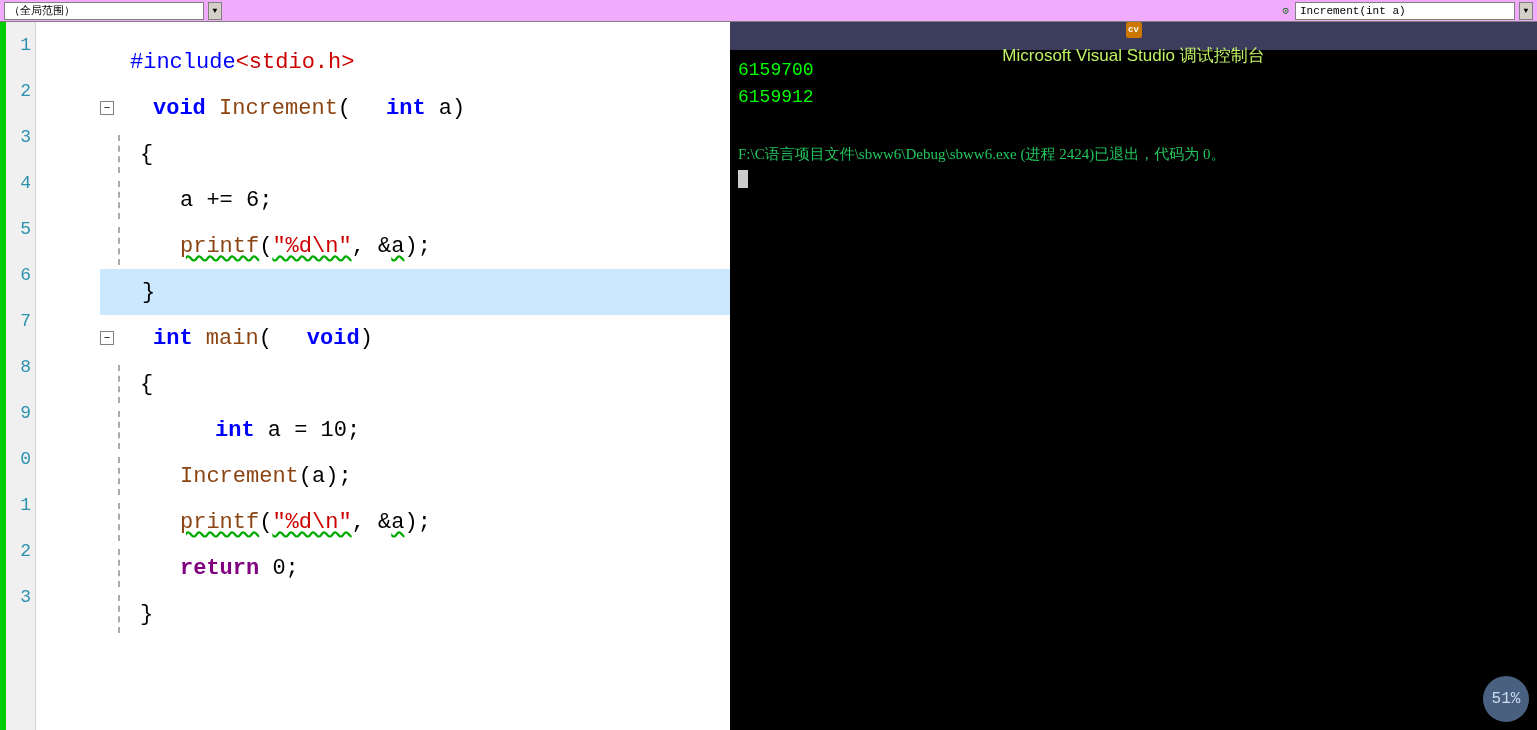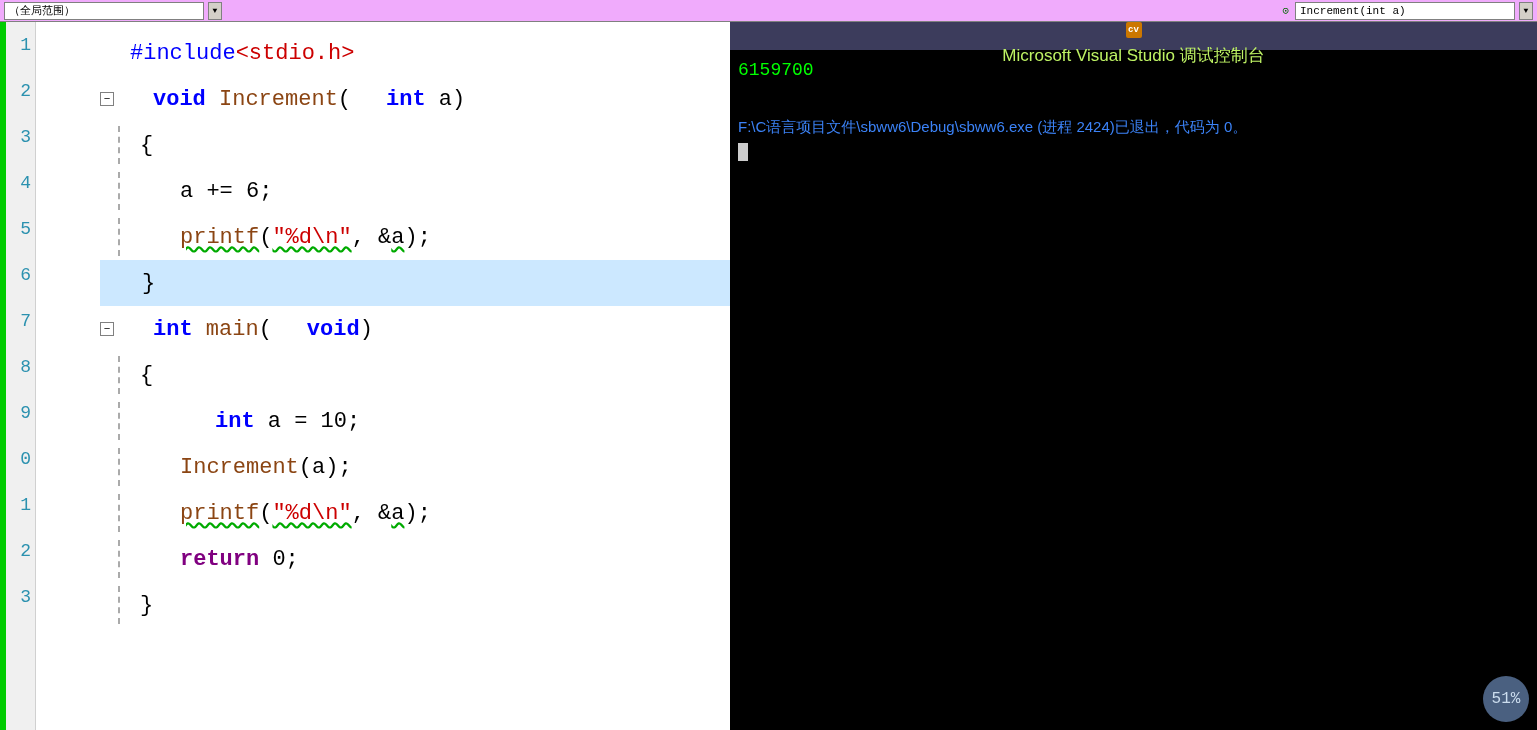--- a/index.html
+++ b/index.html
@@ -98,21 +98,21 @@
       font-size: 18px;
       color: #2b91af;
       font-family: 'Courier New', monospace;
       line-height: 46px;
     }
 
     
     .code-content {
       flex: 1;
       padding-left: 10px;
-      padding-top: 8px;
+      padding-top: 17px;
       overflow: hidden;
     }
 
     .code-line {
       height: 46px;
       display: flex;
       align-items: center;
       font-size: 22px;
       font-family: 'Courier New', Courier, monospace;
       white-space: nowrap;
@@ -217,22 +217,22 @@
 
     .console-line {
       font-size: 18px;
       font-family: 'Courier New', Courier, monospace;
       color: #00ff00;
       line-height: 1.4;
     }
 
     .console-path {
       font-size: 15px;
-      font-family: Liberation Sans, sans-serif;
-      color: #3b82f6;
+      font-family: Liberation Serif, serif;
+      color: #22c55e;
       line-height: 1.4;
       margin-top: 4px;
     }
 
     .console-cursor {
       display: inline-block;
       width: 10px;
       height: 18px;
       background: #cccccc;
       vertical-align: middle;
@@ -397,20 +397,21 @@
   <div class="console-wrapper">
     <div class="console-panel">
       <div class="console-titlebar">
         <div class="console-icon">
           <span style="font-size:9px;">cv</span>
         </div>
         <span class="console-title">Microsoft Visual Studio 调试控制台</span>
       </div>
       <div class="console-content">
         <div class="console-line">6159700</div>
+        <div class="console-line">6159912</div>
         <div class="console-line">&nbsp;</div>
         <div class="console-path">F:\C语言项目文件\sbww6\Debug\sbww6.exe (进程 2424)已退出，代码为 0。</div>
         <div class="console-line">
           <span class="console-cursor"></span>
         </div>
       </div>
     </div>
     <div class="badge-51">
       <span>51%</span>
     </div>

